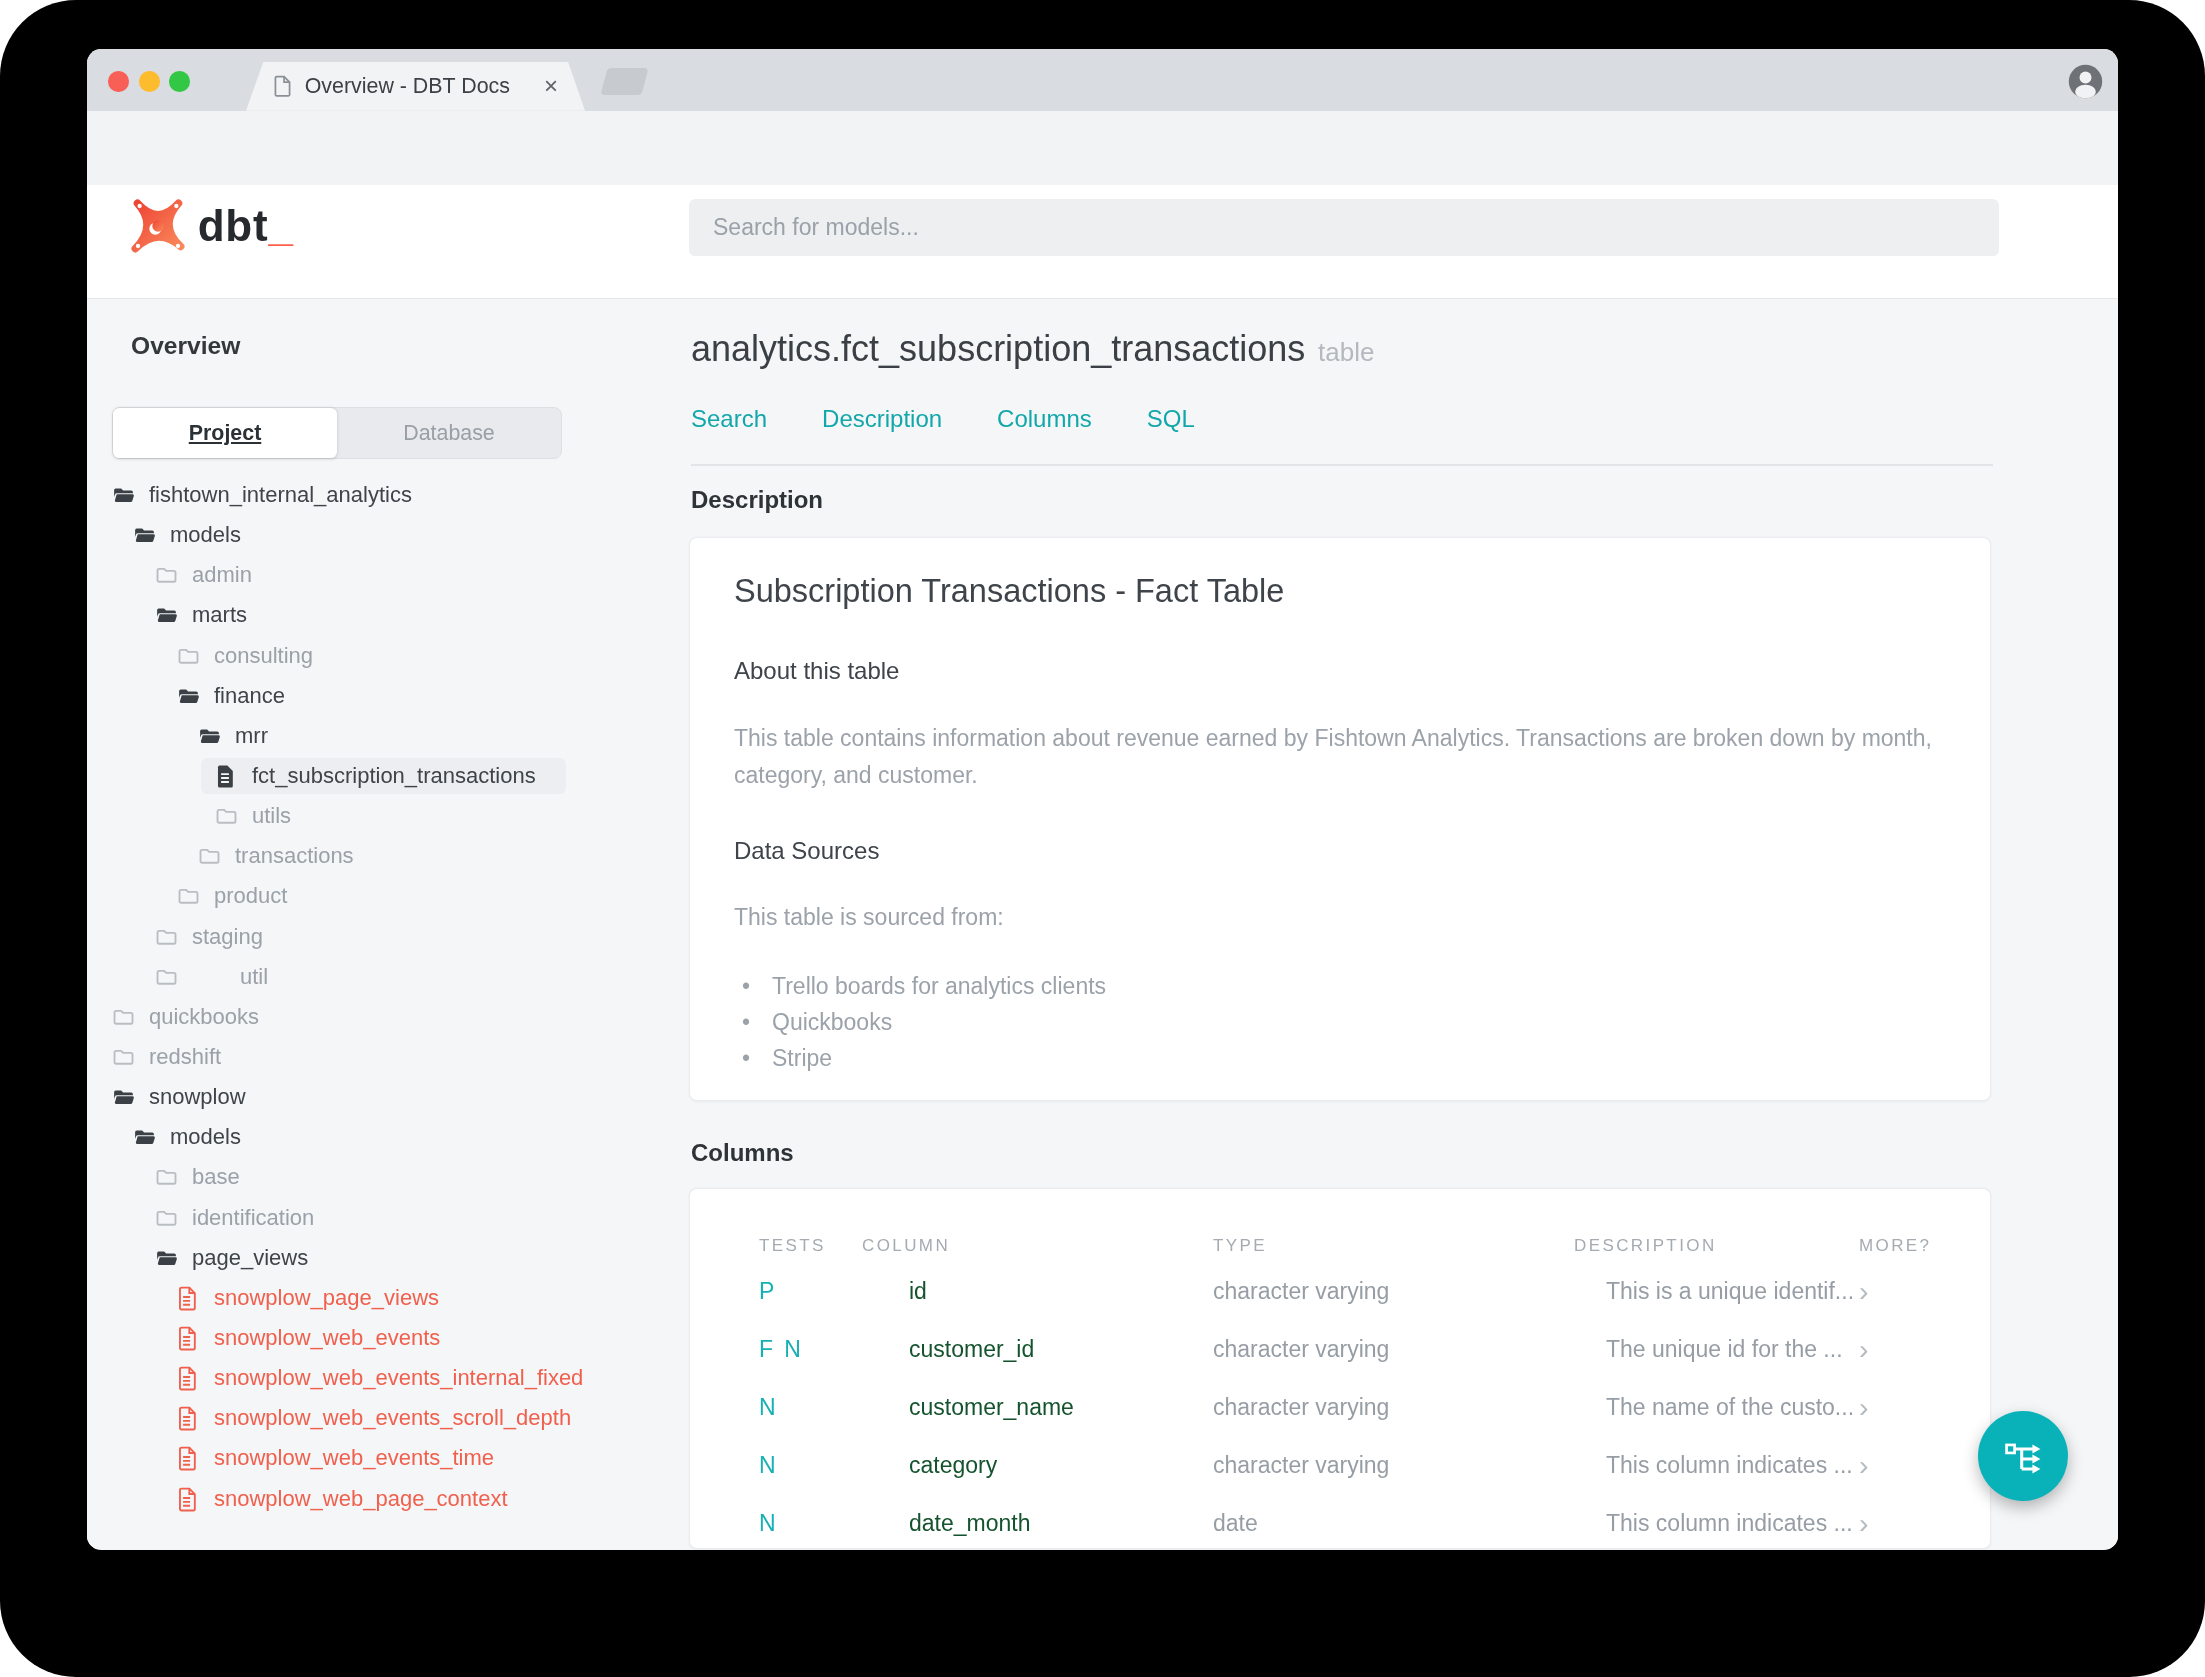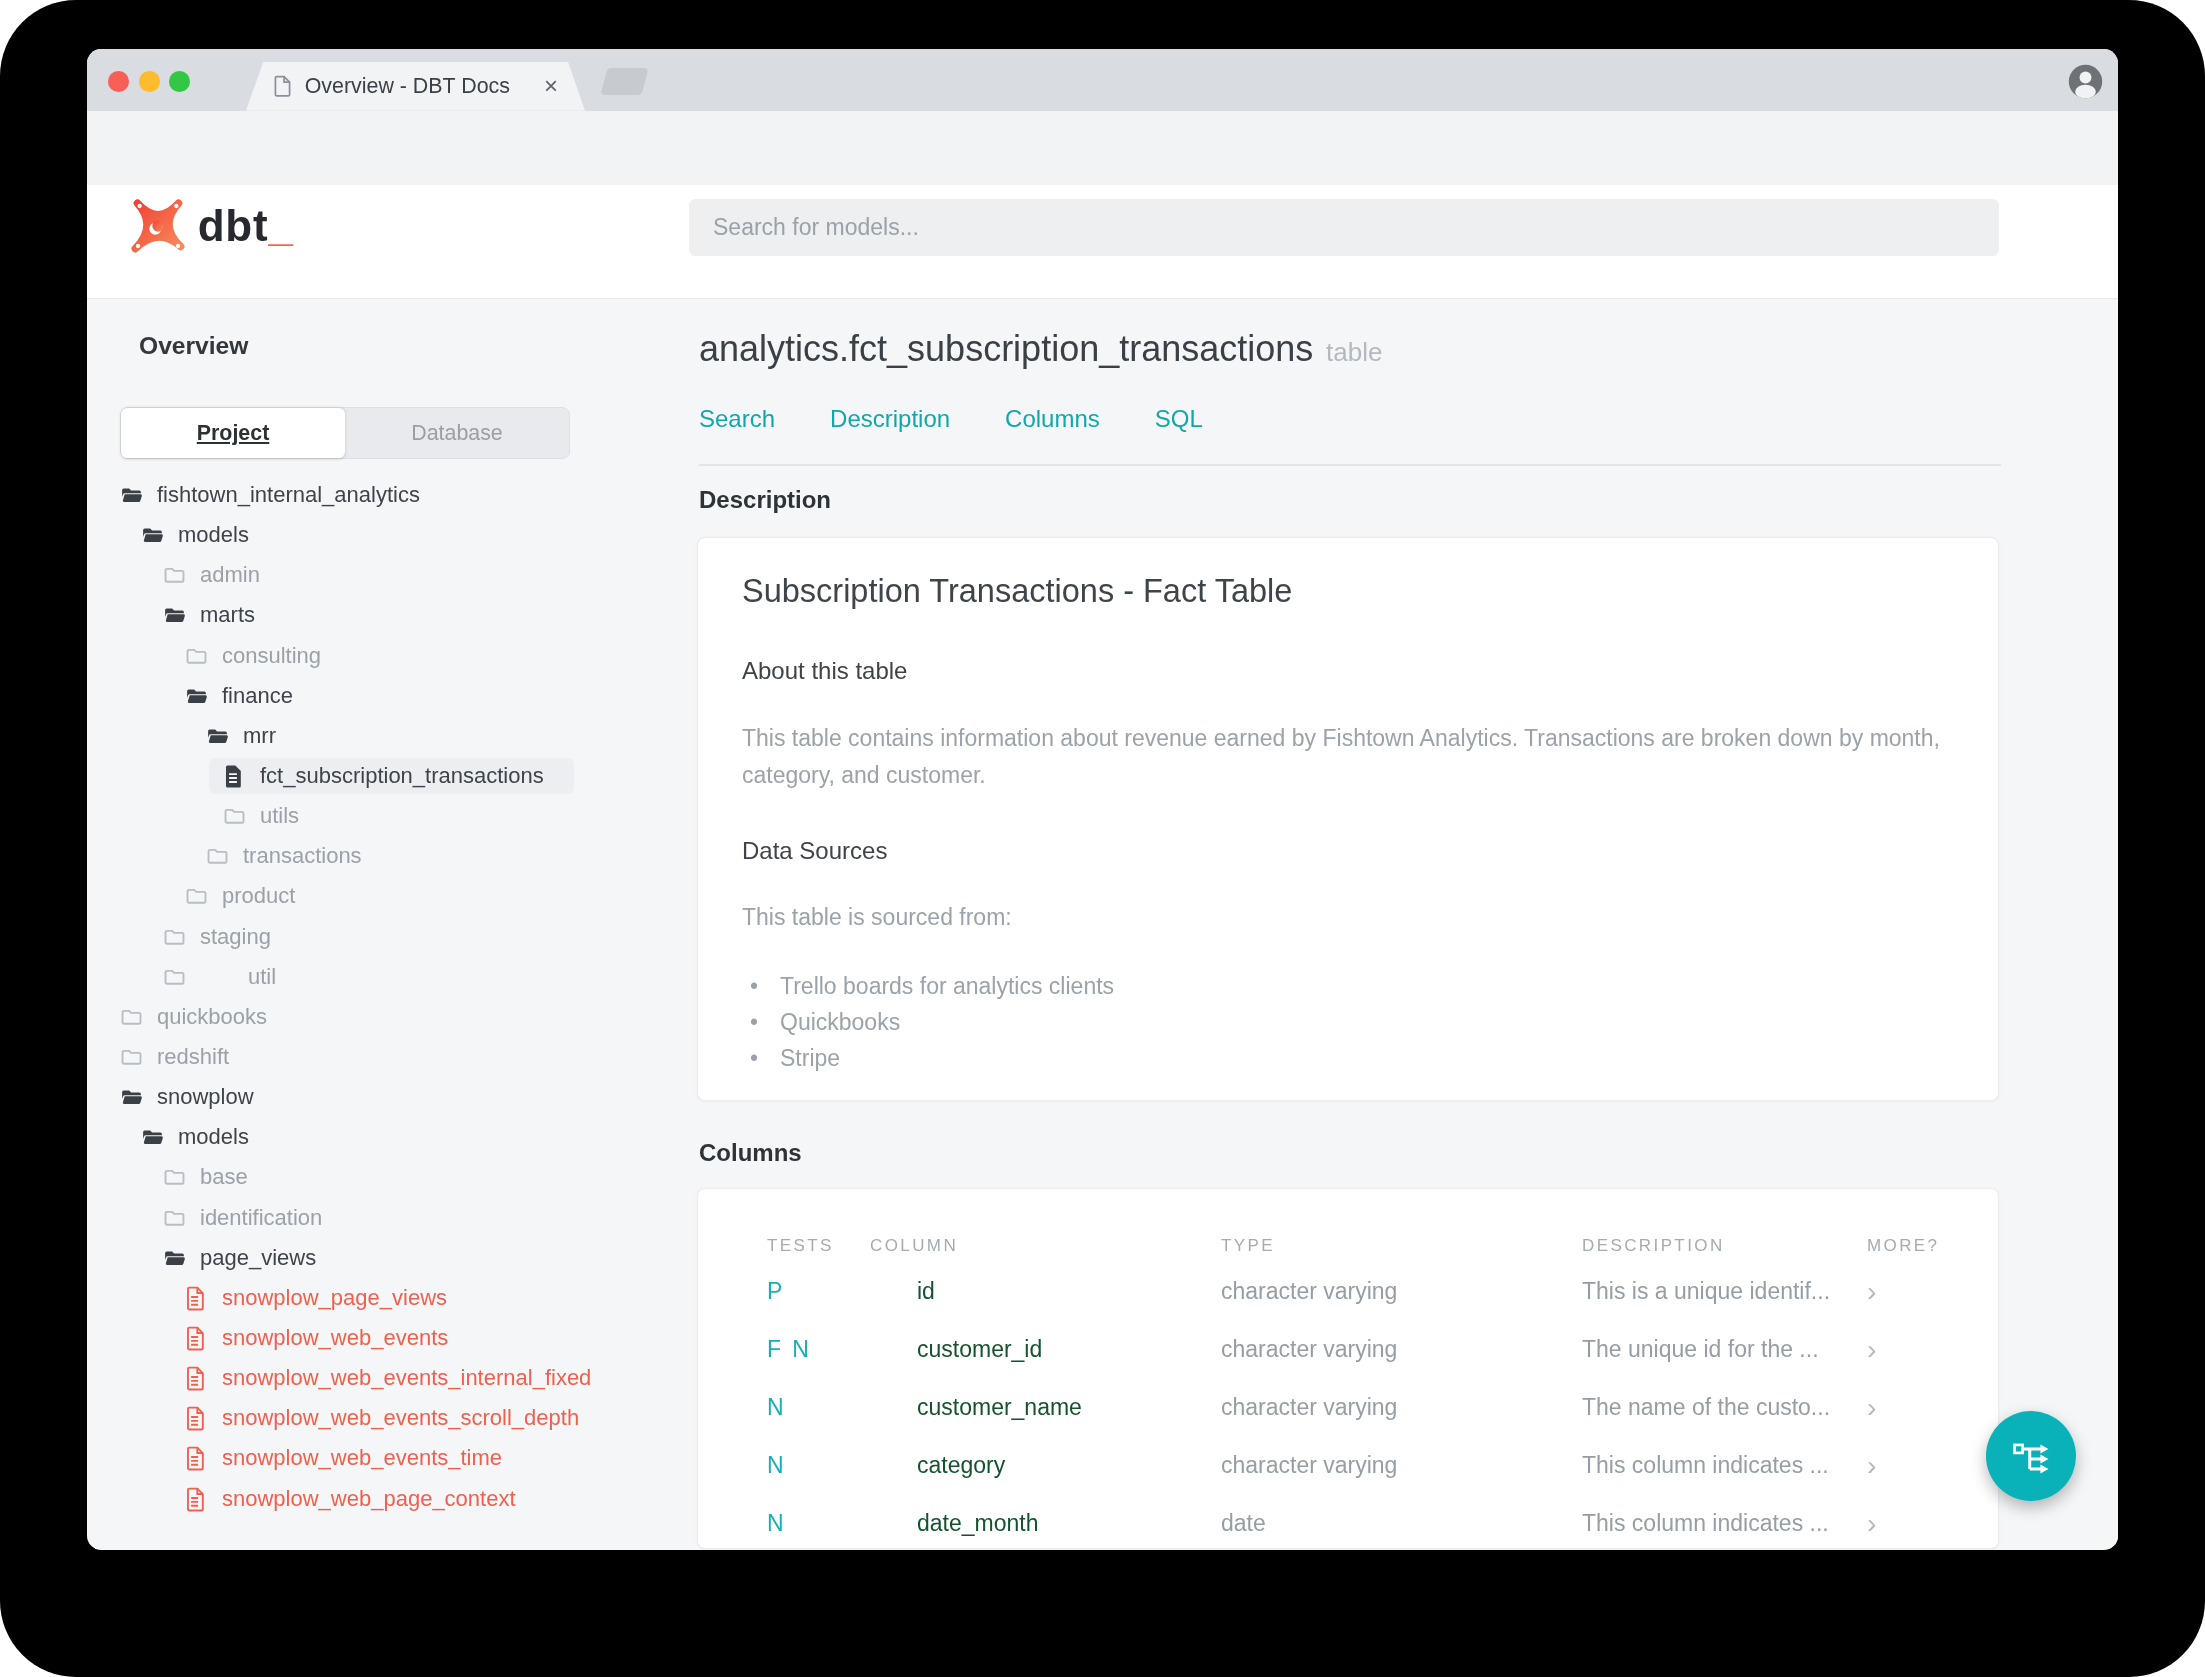--- a/index.html
+++ b/index.html
@@ -30,21 +30,21 @@
 
   
   .appheader{position:absolute;left:0;top:136px;width:2031px;height:114px;background:#ffffff;border-bottom:1.6px solid #e5e7ea;box-sizing:border-box;}
   .logo{position:absolute;left:44px;top:14.3px;display:flex;align-items:center;}
   .logo-text{margin-left:12.7px;font-size:44px;font-weight:bold;color:#26292d;letter-spacing:0.8px;}
   .logo-underscore{font-size:44px;font-weight:bold;color:var(--logo-orange);}
   .search{position:absolute;left:602px;top:14.3px;width:1310px;height:57px;background:#edeff1;border:none;border-radius:6.3px;font-size:23px;color:#3e444a;padding:0 0 0 24px;box-sizing:border-box;font-family:inherit;outline:none;}
   .search::placeholder{color:#9aa1a8;}
 
   
-  .page{position:absolute;left:8px;top:250px;width:2031px;height:1250px;background:#f5f6f8;}
+  .page{position:absolute;left:0;top:250px;width:2031px;height:1250px;background:#f5f6f8;}
 
   
   .sb-heading{position:absolute;left:44px;top:33px;font-size:24.6px;font-weight:bold;color:#33383d;}
   .toggle{position:absolute;left:25px;top:108px;width:450px;height:52px;background:#e8eaed;border:1.6px solid #dde0e3;border-radius:8px;box-sizing:border-box;display:flex;}
   .seg{flex:1;display:flex;align-items:center;justify-content:center;font-size:21.4px;}
   .seg.active{background:#ffffff;border-radius:6.3px;box-shadow:0 0.8px 3.2px rgba(0,0,0,.18);font-weight:bold;color:#2c3136;text-decoration:underline;}
   .seg.inactive{color:#989fa6;}
   .tree{position:absolute;left:0;top:0;width:523px;height:1250px;}
   .tree-item{position:absolute;left:0;width:514px;height:40px;}
   .tree-item .hl{position:absolute;left:114px;right:35px;top:1.6px;bottom:1.6px;background:#eceef1;border-radius:6.3px;}
@@ -71,21 +71,21 @@
   .c1-ul{position:absolute;left:52px;top:430px;}
   .c1-li{font-size:23px;line-height:36px;color:#9ba2a9;display:flex;}
   .c1-li .bullet{width:30px;color:#9ba2a9;}
   .card2{top:889px;height:361px;}
   .tgrid{display:grid;grid-template-columns:103px 351px 361px 285px 1fr;padding-left:69px;align-items:center;}
   .thead{margin-top:41px;height:32px;font-size:17px;letter-spacing:2.4px;color:#a5abb1;font-weight:500;}
   .trow{height:58px;}
   .td-tests{font-size:23px;color:#16b0b5;letter-spacing:2.4px;}
   .td-col{font-size:23px;color:#14532d;margin-left:47px;}
   .td-type{font-size:23px;color:#969da4;}
-  .td-desc{font-size:23px;color:#969da4;white-space:nowrap;}
+  .td-desc{font-size:23px;color:#969da4;white-space:nowrap;margin-left:32px;}
   .td-more{font-size:28.5px;color:#b5bac0;line-height:28.5px;}
   .fab{position:absolute;left:1891px;top:1112px;width:90px;height:90px;border-radius:50%;background:var(--fab-teal);box-shadow:0 6.3px 16px rgba(0,0,0,.28);display:flex;align-items:center;justify-content:center;cursor:pointer;}
 </style>
 </head>
 <body>
 
 <div class="backdrop">
   <div class="window">
 
     <div class="tabstrip">

